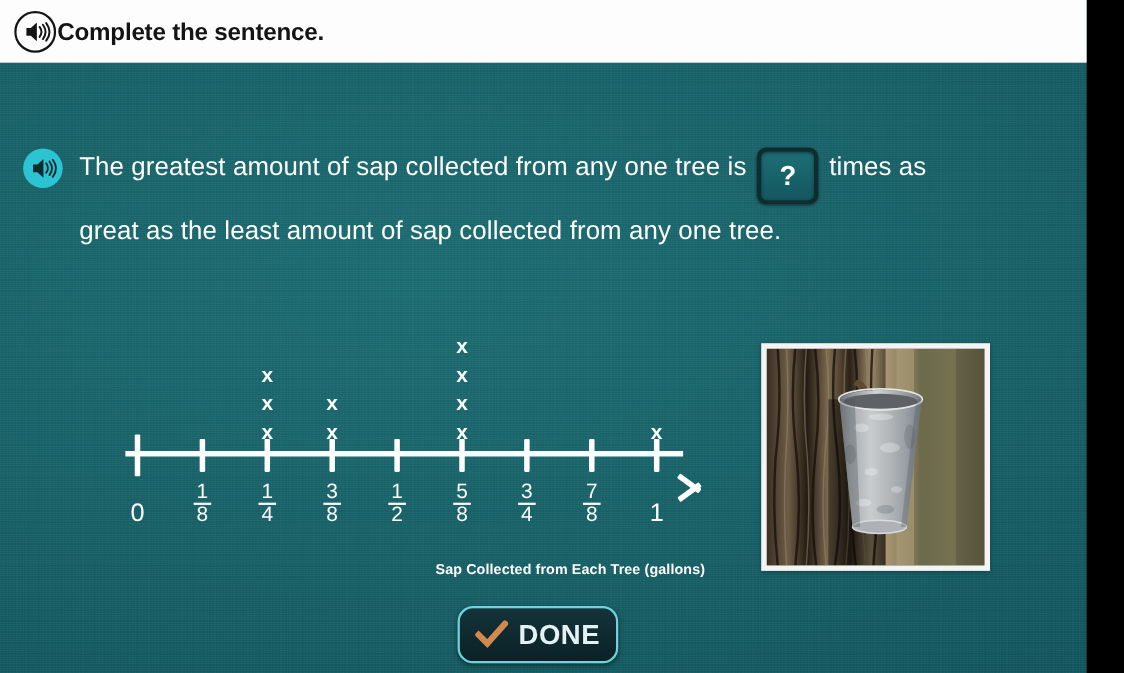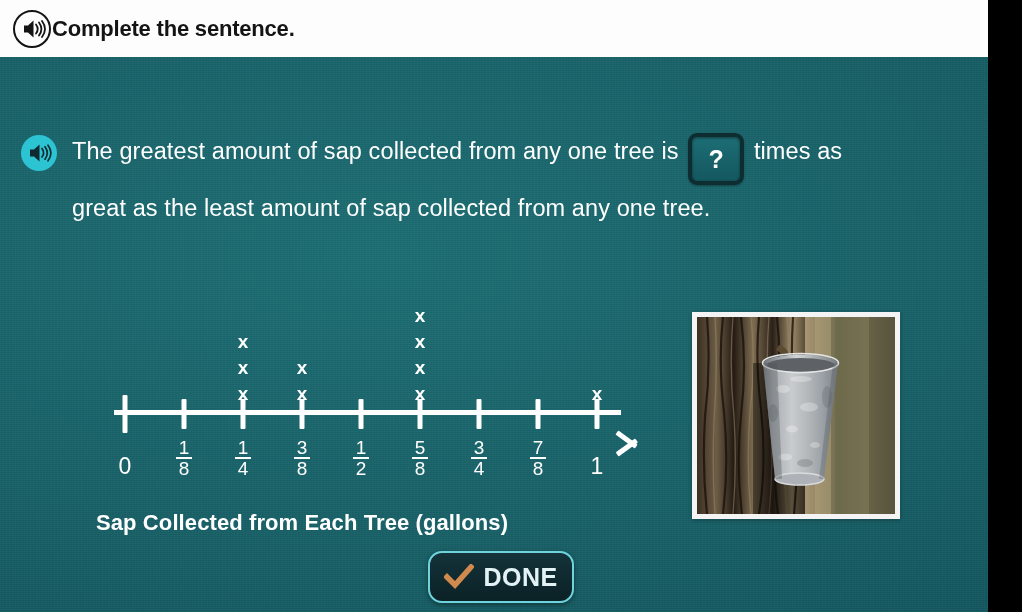--- a/index.html
+++ b/index.html
@@ -101,42 +101,41 @@
     position: absolute; bottom: 55px; left: 0; width: 58px;
     color: #ffffff; text-align: center; font-size: 21px;
   }
   .frac { display: inline-block; text-align: center; line-height: 1.02; font-size: 19px; }
   .frac .num { display: block; padding: 0 3px; }
   .frac .den { display: block; border-top: 2.4px solid #fff; padding: 0 3px; }
   .whole { font-size: 23px; }
 
   #plot-title {
     position: absolute; left: 96px; top: 510px; width: 545px;
-    text-align: left; color: #ffffff;
-    font-size: 22px; font-weight: bold; letter-spacing: .1px;
+    text-align: right; color: #ffffff;
+    font-size: 13px; font-weight: bold; letter-spacing: .1px;
     z-index: 2;
   }
 
   
   #photo-frame {
     position: absolute; left: 692px; top: 312px; width: 208px; height: 207px;
     background: #f4f4f4; padding: 5px; z-index: 2;
     box-shadow: 0 1px 4px rgba(0,0,0,.3);
   }
   #photo { position: relative; width: 100%; height: 100%; overflow: hidden; background:#6b5c48; }
 
   
   #done-button {
     position: absolute; left: 416px; top: 551px; width: 146px; height: 52px;
     background: linear-gradient(180deg,#14333a 0%, #0b2126 100%);
     border: 2.5px solid #6fd3dd; border-radius: 14px;
     display: flex; align-items: center; justify-content: center; gap: 9px;
     z-index: 4; cursor: pointer;
     box-shadow: 0 2px 5px rgba(0,0,0,.4);
-    margin-left: 12px;
   }
   #done-label {
     color: #e3f3f5; font-size: 25px; font-weight: bold; letter-spacing: .5px;
   }
   .check { width: 30px; height: 26px; }
 
   #right-black {
     position: absolute; left: 988px; top: 0; width: 34px; height: 612px; background: #000;
   }
 </style>

